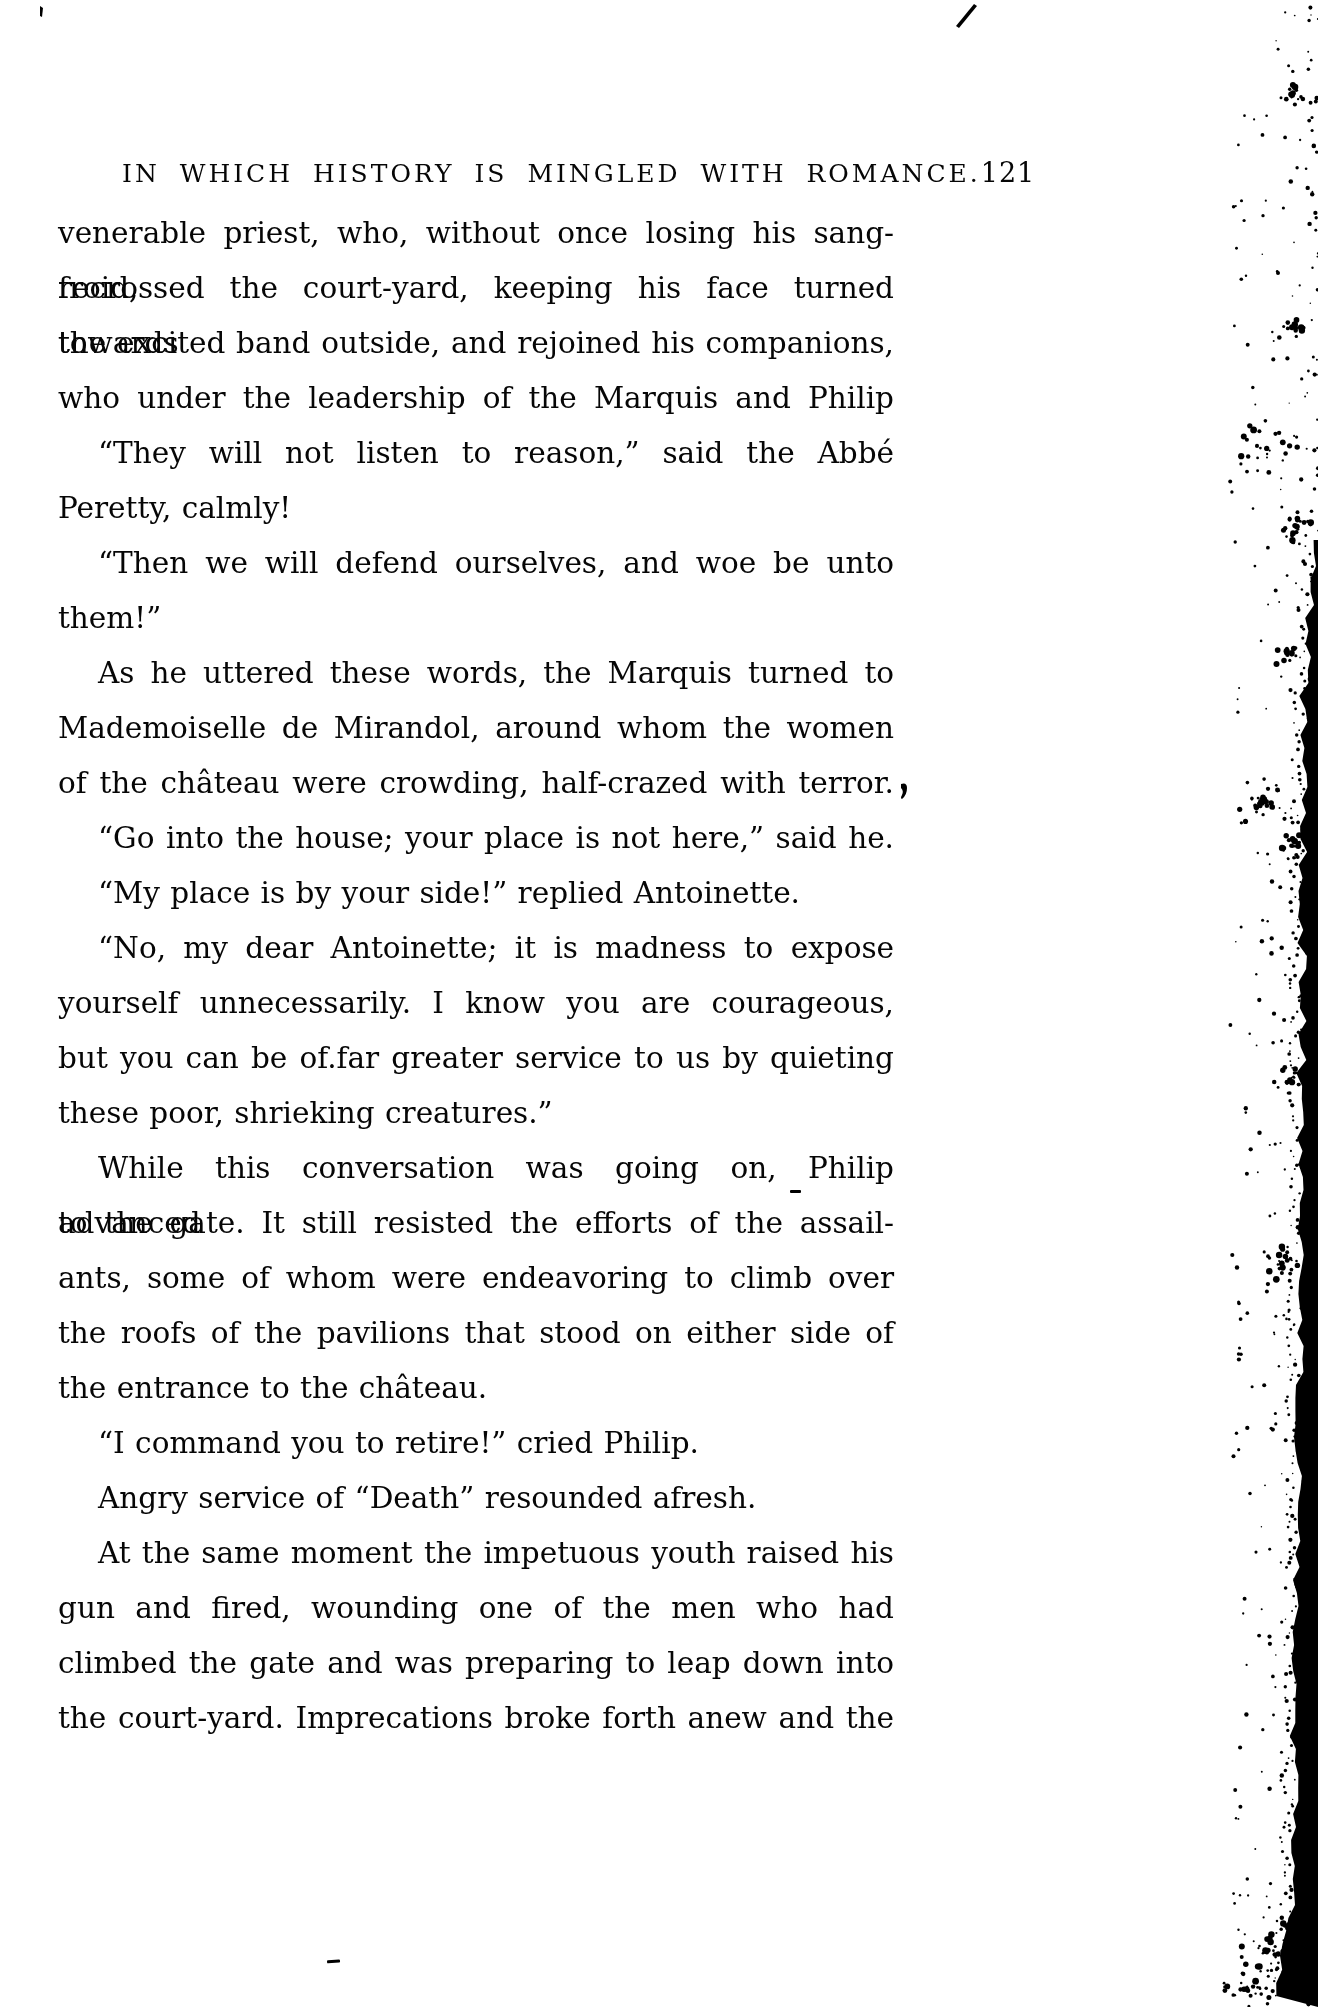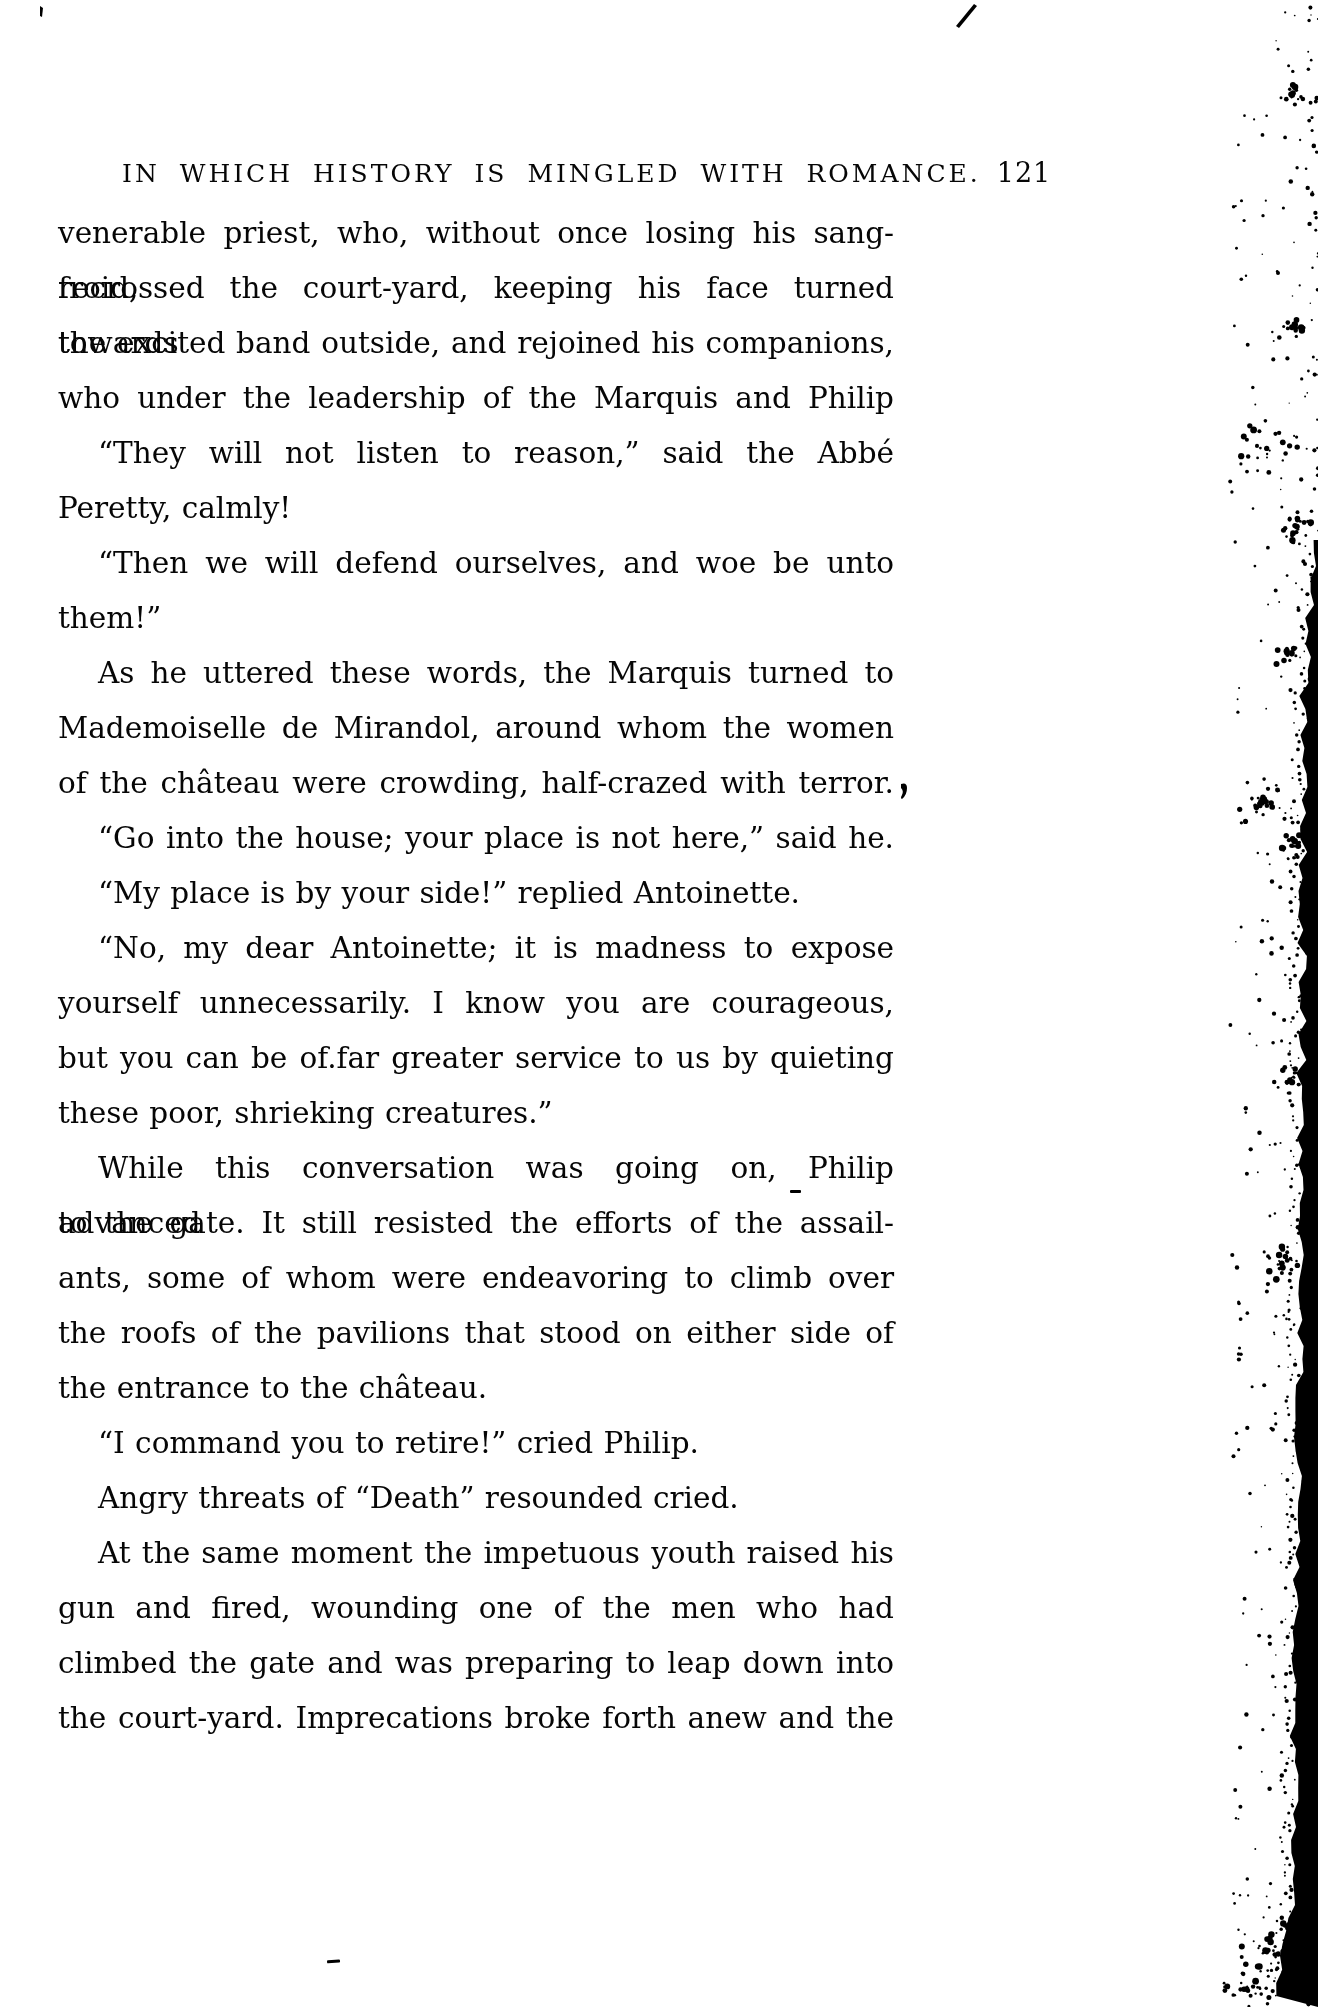--- a/index.html
+++ b/index.html
@@ -17,21 +17,20 @@
     color: #060606;
   }
   .running-header {
     position: absolute;
     top: 142px;
     left: 58px;
     width: 840px;
     display: flex;
     justify-content: space-between;
     align-items: baseline;
-    gap: 16px;
   }
   .chapter-title {
     margin-left: 64px;
     font-size: 25px;
     letter-spacing: 3px;
     word-spacing: 9px;
     white-space: nowrap;
   }
   .page-number {
     font-size: 27px;
@@ -113,21 +112,21 @@
         <div class="text-line indent">While this conversation was going on, Philip advanced</div>
         <div class="text-line">to the gate. It still resisted the efforts of the assail-</div>
         <div class="text-line">ants, some of whom were endeavoring to climb over</div>
         <div class="text-line">the roofs of the pavilions that stood on either side of</div>
         <div class="text-line last">the entrance to the château.</div>
       </div>
       <div class="para">
         <div class="text-line last indent">“I command you to retire!” cried Philip.</div>
       </div>
       <div class="para">
-        <div class="text-line last indent">Angry threats of “Death” resounded cried.</div>
+        <div class="text-line last indent">Angry service of “Death” resounded afresh.</div>
       </div>
       <div class="para">
         <div class="text-line indent">At the same moment the impetuous youth raised his</div>
         <div class="text-line">gun and fired, wounding one of the men who had</div>
         <div class="text-line">climbed the gate and was preparing to leap down into</div>
         <div class="text-line">the court-yard. Imprecations broke forth anew and the</div>
       </div>
     </div>
 
   <svg class="noise-overlay" width="1318" height="2007" viewBox="0 0 1318 2007">

